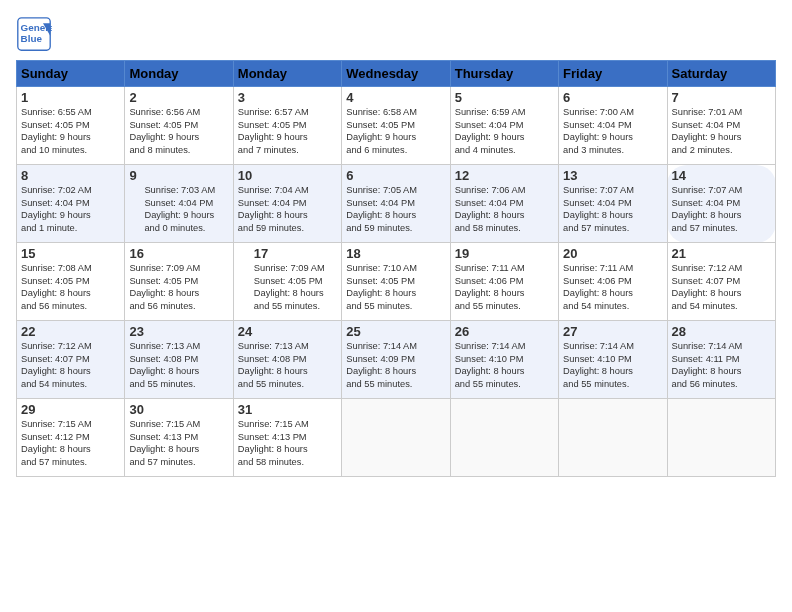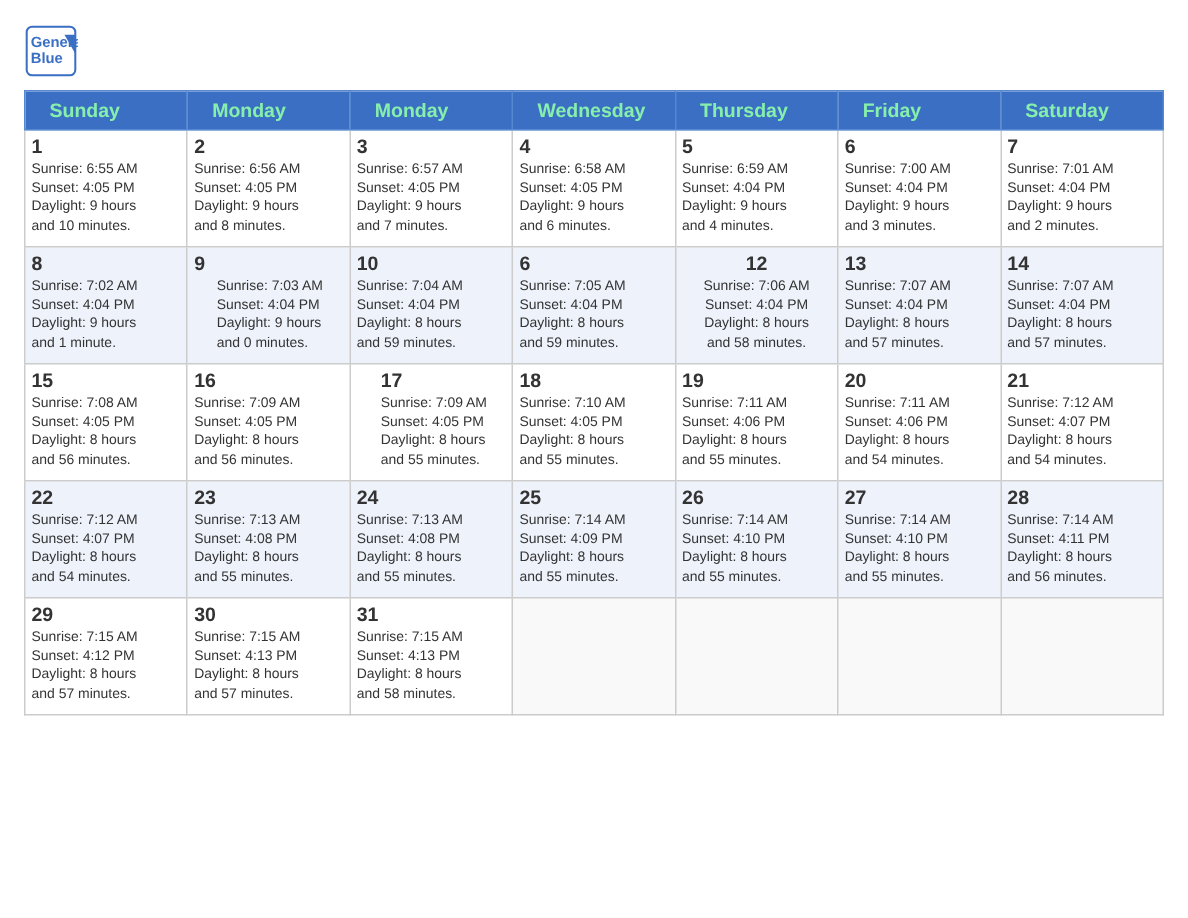--- a/index.html
+++ b/index.html
@@ -41,24 +41,24 @@
       font-size: 15px;
       color: #555;
     }
     .calendar {
       width: 100%;
       border-collapse: collapse;
       table-layout: fixed;
     }
     .calendar th {
       background: #3a6fc4;
-      color: #86efac;
+      color: #000000;
       font-size: 13px;
       font-weight: bold;
-      padding: 5px 16px;
+      padding: 5px 4px;
       text-align: left;
       border: 1px solid #5588d0;
     }
     .calendar td {
       border: 1px solid #ccc;
       vertical-align: top;
       padding: 3px 4px;
       font-size: 9.5px;
       color: #333;
       height: 78px;
@@ -195,35 +195,35 @@
 Daylight: 8 hours
 and 59 minutes.</div>
           </td>
           <td style="background: rgb(238, 242, 251);">
             <span class="day-num">6</span>
             <div class="cell-text" style="white-space: pre-line;">Sunrise: 7:05 AM
 Sunset: 4:04 PM
 Daylight: 8 hours
 and 59 minutes.</div>
           </td>
-          <td style="background: rgb(238, 242, 251); text-align: center;">
+          <td style="background: rgb(238, 242, 251);">
             <span class="day-num">12</span>
             <div class="cell-text" style="white-space: pre-line;">Sunrise: 7:06 AM
 Sunset: 4:04 PM
 Daylight: 8 hours
 and 58 minutes.</div>
           </td>
           <td style="background: rgb(238, 242, 251);">
             <span class="day-num">13</span>
             <div class="cell-text" style="white-space: pre-line;">Sunrise: 7:07 AM
 Sunset: 4:04 PM
 Daylight: 8 hours
 and 57 minutes.</div>
           </td>
-          <td style="background: rgb(238, 242, 251);">
+          <td style="background: rgb(238, 242, 251); border-radius: 20px;">
             <span class="day-num">14</span>
             <div class="cell-text" style="white-space: pre-line;">Sunrise: 7:07 AM
 Sunset: 4:04 PM
 Daylight: 8 hours
 and 57 minutes.</div>
           </td>
         </tr>
         <tr>
           <td style="background: rgb(255, 255, 255);">
             <span class="day-num">15</span>

